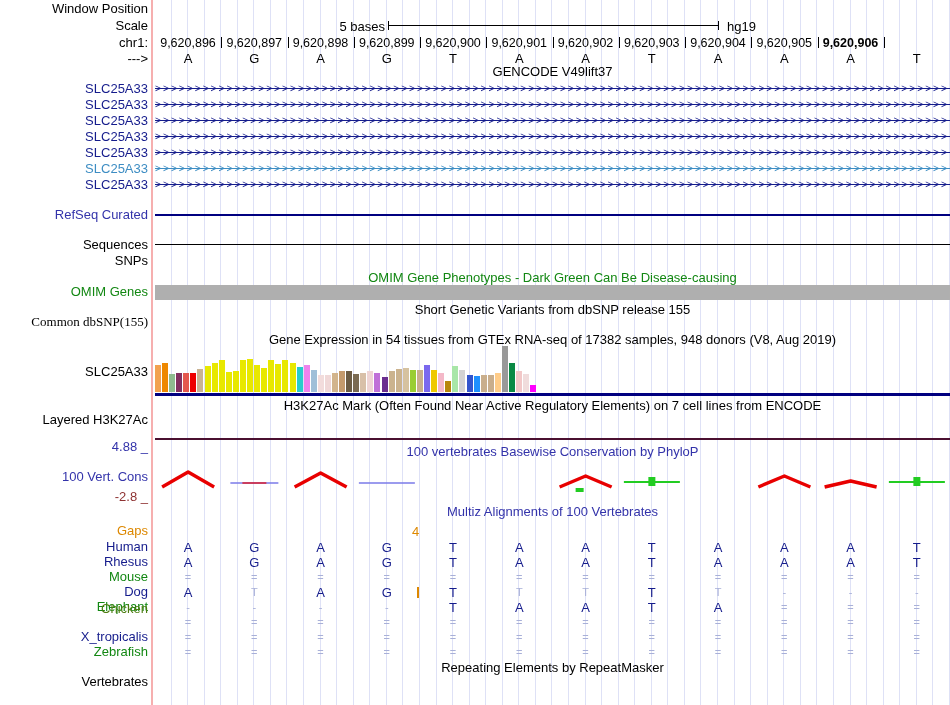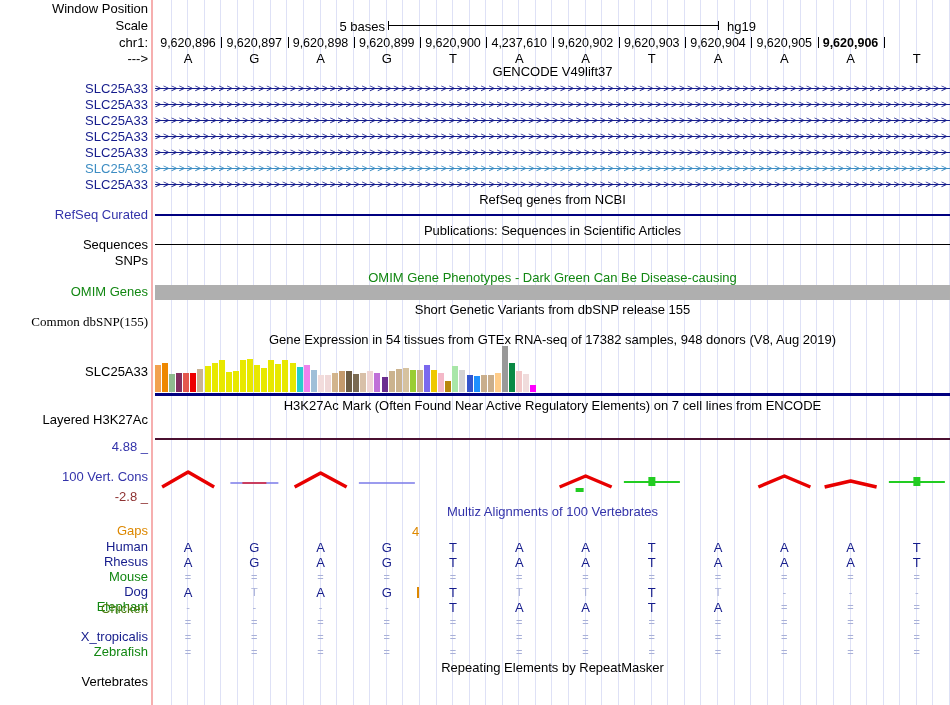--- a/index.html
+++ b/index.html
@@ -47,21 +47,21 @@
       <div class="coordcell" style="left: 155px;">9,620,896</div>
       <div class="coordtick" style="left: 221.25px;"></div>
       <div class="coordcell" style="left: 221.25px;">9,620,897</div>
       <div class="coordtick" style="left: 287.5px;"></div>
       <div class="coordcell" style="left: 287.5px;">9,620,898</div>
       <div class="coordtick" style="left: 353.75px;"></div>
       <div class="coordcell" style="left: 353.75px;">9,620,899</div>
       <div class="coordtick" style="left: 420px;"></div>
       <div class="coordcell" style="left: 420px;">9,620,900</div>
       <div class="coordtick" style="left: 486.25px;"></div>
-      <div class="coordcell" style="left: 486.25px;">4,237,610</div>
+      <div class="coordcell" style="left: 486.25px;">9,620,901</div>
       <div class="coordtick" style="left: 552.5px;"></div>
       <div class="coordcell" style="left: 552.5px;">9,620,902</div>
       <div class="coordtick" style="left: 618.75px;"></div>
       <div class="coordcell" style="left: 618.75px;">9,620,903</div>
       <div class="coordtick" style="left: 685px;"></div>
       <div class="coordcell" style="left: 685px;">9,620,904</div>
       <div class="coordtick" style="left: 751.25px;"></div>
       <div class="coordcell" style="left: 751.25px;">9,620,905</div>
       <div class="coordtick" style="left: 817.5px;"></div>
       <div class="coordcell" style="left: 817.5px; font-weight: bold;">9,620,906</div>
@@ -116,25 +116,23 @@
         <div class="gline"></div>
         <div class="garr">&gt;&gt;&gt;&gt;&gt;&gt;&gt;&gt;&gt;&gt;&gt;&gt;&gt;&gt;&gt;&gt;&gt;&gt;&gt;&gt;&gt;&gt;&gt;&gt;&gt;&gt;&gt;&gt;&gt;&gt;&gt;&gt;&gt;&gt;&gt;&gt;&gt;&gt;&gt;&gt;&gt;&gt;&gt;&gt;&gt;&gt;&gt;&gt;&gt;&gt;&gt;&gt;&gt;&gt;&gt;&gt;&gt;&gt;&gt;&gt;&gt;&gt;&gt;&gt;&gt;&gt;&gt;&gt;&gt;&gt;&gt;&gt;&gt;&gt;&gt;&gt;&gt;&gt;&gt;&gt;&gt;&gt;&gt;&gt;&gt;&gt;&gt;&gt;&gt;&gt;&gt;&gt;&gt;&gt;&gt;&gt;&gt;&gt;&gt;&gt;</div>
       </div>
       <div class="lbl" style="top: 178px; color: rgb(21, 28, 140);">SLC25A33</div>
       <div class="grow" style="top: 179px; color: rgb(21, 28, 140);">
         <div class="gline"></div>
         <div class="garr">&gt;&gt;&gt;&gt;&gt;&gt;&gt;&gt;&gt;&gt;&gt;&gt;&gt;&gt;&gt;&gt;&gt;&gt;&gt;&gt;&gt;&gt;&gt;&gt;&gt;&gt;&gt;&gt;&gt;&gt;&gt;&gt;&gt;&gt;&gt;&gt;&gt;&gt;&gt;&gt;&gt;&gt;&gt;&gt;&gt;&gt;&gt;&gt;&gt;&gt;&gt;&gt;&gt;&gt;&gt;&gt;&gt;&gt;&gt;&gt;&gt;&gt;&gt;&gt;&gt;&gt;&gt;&gt;&gt;&gt;&gt;&gt;&gt;&gt;&gt;&gt;&gt;&gt;&gt;&gt;&gt;&gt;&gt;&gt;&gt;&gt;&gt;&gt;&gt;&gt;&gt;&gt;&gt;&gt;&gt;&gt;&gt;&gt;&gt;&gt;</div>
       </div>
     </div>
 
-  <div class="title" style="top:193px;">RefSeq genes from NCBI</div>
   <div class="lbl c-blue" style="top:208px;">RefSeq Curated</div>
   <div class="hline" style="top:214px;height:2px;background:#000080;"></div>
 
-  <div class="title" style="top:224px;">Publications: Sequences in Scientific Articles</div>
   <div class="lbl" style="top:238px;">Sequences</div>
   <div class="hline" style="top:244px;height:1px;background:#000;"></div>
   <div class="lbl" style="top:254px;">SNPs</div>
 
   <div class="title c-green" style="top:271px;">OMIM Gene Phenotypes - Dark Green Can Be Disease-causing</div>
   <div class="lbl c-green" style="top:285px;">OMIM Genes</div>
   <div class="hline" style="top:285px;height:15px;background:#AFAFAF;"></div>
 
   <div class="title" style="top:303px;">Short Genetic Variants from dbSNP release 155</div>
   <div class="lbl" style="top:315px;font-family:Liberation Serif, serif;">Common dbSNP(155)</div>
@@ -197,20 +195,21 @@
       <div class="bar" style="left: 368.16px; height: 18px; background: rgb(240, 220, 220);"></div>
       <div class="bar" style="left: 375.24px; height: 7px; background: rgb(255, 0, 255);"></div>
     </div>
   <div class="hline" style="top:393px;height:3px;background:#000080;"></div>
 
   <div class="title" style="top:399px;">H3K27Ac Mark (Often Found Near Active Regulatory Elements) on 7 cell lines from ENCODE</div>
   <div class="lbl" style="top:413px;">Layered H3K27Ac</div>
   <div class="hline" style="top:438px;height:2px;background:#4A1030;"></div>
 
   <div class="lbl c-blue" style="top:440px;">4.88 _</div>
+  <div class="title c-blue" style="top:445px;">100 vertebrates Basewise Conservation by PhyloP</div>
   <div class="lbl c-blue" style="top:470px;">100 Vert. Cons</div>
   <div class="lbl c-maroon" style="top:490px;">-2.8 _</div>
   <div class="abs" id="conswig" style="left:155px;top:462px;width:795px;height:36px;"><svg width="795" height="36">
         <path d="M 7.125 25 L 33.125 10 L 59.125 25" stroke="#E80000" stroke-width="3.5" fill="none" stroke-linejoin="round"></path>
         <line x1="75.375" y1="21" x2="123.375" y2="21" stroke="#7A7AE8" stroke-width="1.6"></line>
         <line x1="87.375" y1="21" x2="111.375" y2="21" stroke="#E80000" stroke-width="1.2"></line>
         <path d="M 139.625 25 L 165.625 11 L 191.625 25" stroke="#E80000" stroke-width="3.5" fill="none" stroke-linejoin="round"></path>
         <line x1="203.875" y1="21" x2="259.875" y2="21" stroke="#7A7AE8" stroke-width="1.6"></line>
         <path d="M 404.625 25 L 430.625 14 L 456.625 25" stroke="#E80000" stroke-width="3.5" fill="none" stroke-linejoin="round"></path>
         <rect x="420.625" y="26" width="8" height="4" fill="#22CC22"></rect>

